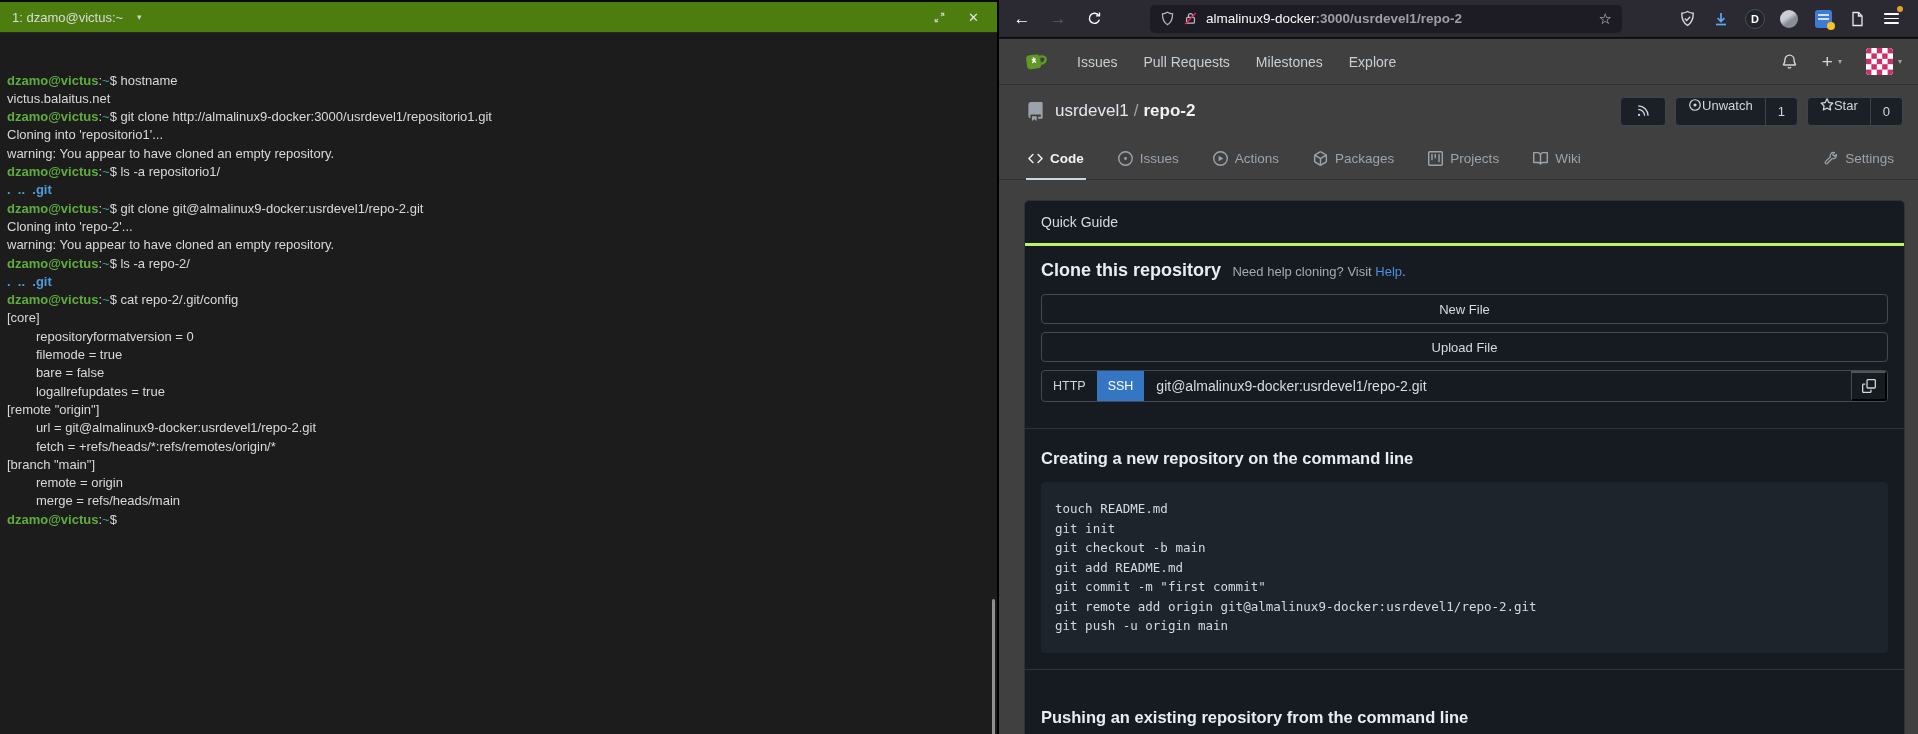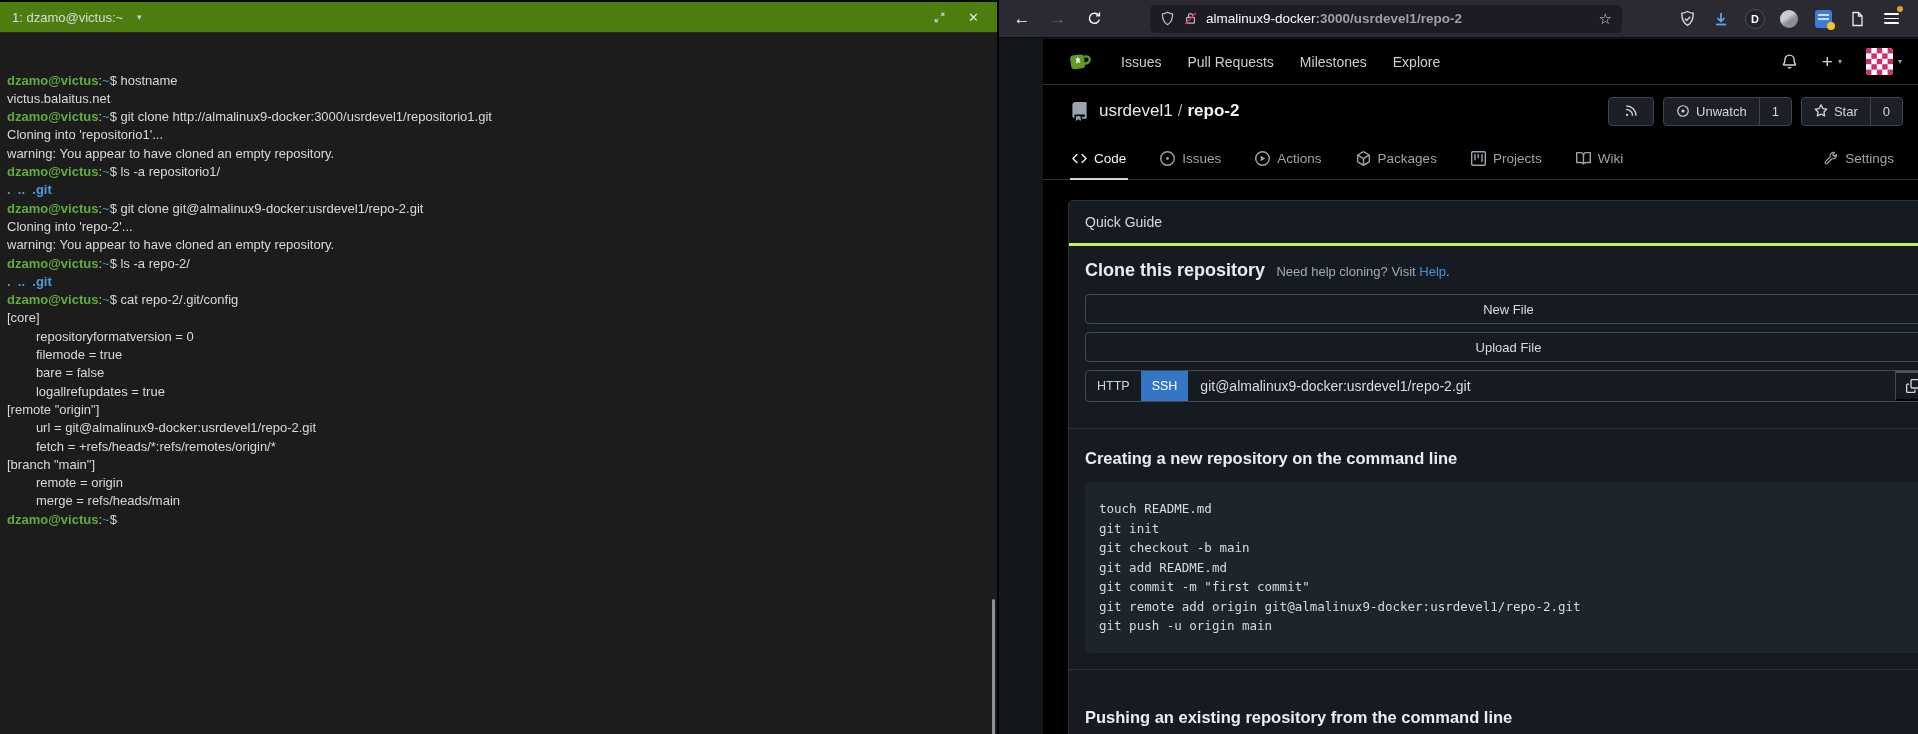--- a/index.html
+++ b/index.html
@@ -38,42 +38,42 @@
   .circle-d{width:18px;height:18px;border-radius:50%;background:#21242d;border:1px solid #4a4d57;color:#fff;font-size:11px;font-weight:bold;display:flex;align-items:center;justify-content:center;}
   .circle-globe{width:18px;height:18px;border-radius:50%;background:linear-gradient(145deg,#c9ccd4 40%,#8a8e99 60%);}
   .doc-blue{width:17px;height:18px;border-radius:3px;background:#3f7ad6;position:relative;}
   .doc-blue:before{content:"";position:absolute;left:3px;top:4px;width:11px;height:2px;background:#cfe0ff;box-shadow:0 4px 0 #cfe0ff;}
   .doc-blue:after{content:"";position:absolute;right:-3px;bottom:-2px;width:8px;height:8px;border-radius:50%;background:#f7c32a;}
   .menu-btn{position:relative;}
   .menu-btn .bar{width:15px;height:1.8px;background:#fbfbfe;margin:2.4px 0;border-radius:1px;}
   .menu-btn .dot{position:absolute;right:-1px;top:-2px;width:6px;height:6px;border-radius:50%;background:#e0a12f;}
 
   
-  .g-page{position:absolute;top:39px;left:0;right:0;bottom:0;background:#000000;color:#c7ced4;margin-left:44px;}
+  .g-page{position:absolute;top:39px;left:0;right:0;bottom:0;background:#404040;color:#c7ced4;}
   .g-nav{height:46px;display:flex;align-items:center;padding:0 16px 0 22px;border-bottom:1px solid #2a2f35;box-sizing:border-box;}
   .g-nav a{color:#c7ced4;text-decoration:none;font-size:14px;margin-left:26px;}
   .g-nav-right{margin-left:auto;display:flex;align-items:center;gap:24px;}
   .caret{font-size:8px;color:#9aa4ad;margin-left:5px;}
   .plus{font-size:19px;color:#cfd6dd;line-height:1;}
   .avatar{width:27px;height:27px;border-radius:4px;overflow:hidden;background:#fff;}
 
   .g-repoheader{height:52px;display:flex;align-items:center;padding:0 15px 0 27px;box-sizing:border-box;}
   .repo-title{margin-left:10px;font-size:17px;color:#e2e8ee;}
   .repo-title .owner{font-weight:400;}
   .repo-title .sep{color:#9aa4ad;margin:0 5px;}
   .repo-title .name{font-weight:700;color:#f0f3f6;}
   .header-btns{margin-left:auto;display:flex;gap:9px;}
   .hbtn{height:29px;background:#1b2026;border:1px solid #3d444d;border-radius:4px;display:flex;align-items:center;font-size:13px;color:#cfd6dd;box-sizing:border-box;}
-  .hbtn .seg{display:flex;align-items:center;gap:6px;padding:0 12px;height:100%;}
+  .hbtn .seg{display:flex;align-items:flex-start;gap:0;padding:0 12px;height:100%;}
   .hbtn .count{border-left:1px solid #3d444d;padding:0 12px;display:flex;align-items:center;height:100%;}
   .hbtn.icon-only{width:46px;justify-content:center;}
 
   .g-tabs{height:43px;display:flex;align-items:stretch;gap:30px;padding:0 22px 0 27px;border-bottom:1px solid #2a2f35;box-sizing:border-box;}
   .gtab{display:flex;align-items:center;gap:7px;font-size:13.5px;color:#9aa4ad;position:relative;padding:0 2px;}
-  .gtab.active{color:#f0f3f6;font-weight:400;}
+  .gtab.active{color:#f0f3f6;font-weight:700;}
   .gtab.active:after{content:"";position:absolute;left:0;right:0;bottom:-1px;height:2px;background:#ccd4dc;}
   .gtab-settings{margin-left:auto;}
 
   .g-content{padding:20px 15px 0 25px;}
   .panel{width:881px;border:1px solid #2d333b;border-radius:5px;background:#161b21;box-sizing:border-box;}
   .panel-header{padding:13px 16px;border-bottom:3px solid #bef264;font-size:14px;color:#d3dae1;}
   .section{padding:16px;border-bottom:1px solid #2d333b;}
   .section.last{border-bottom:none;}
   .section.clone{padding:14px 16px 26px;}
   .clone-h{font-size:18px;font-weight:700;color:#e8edf2;}

